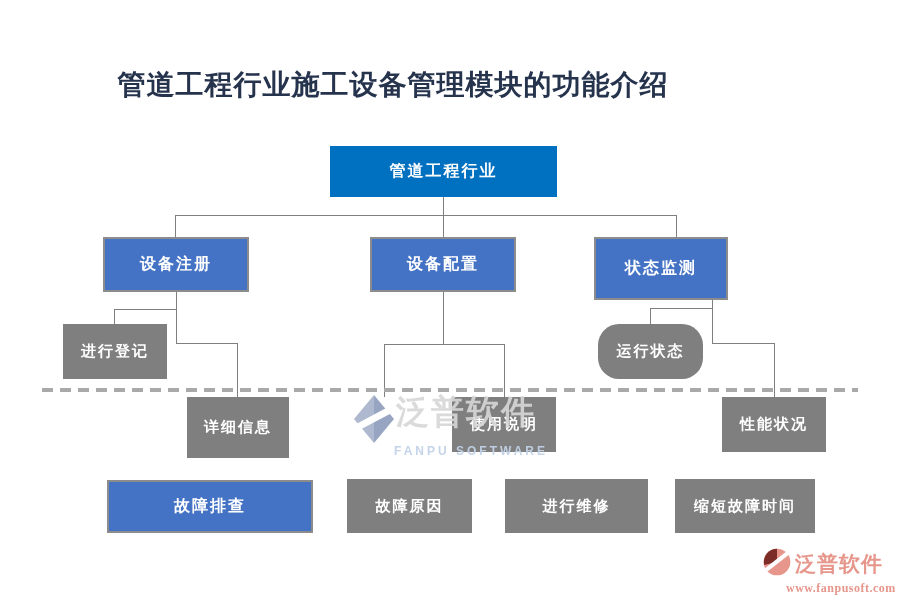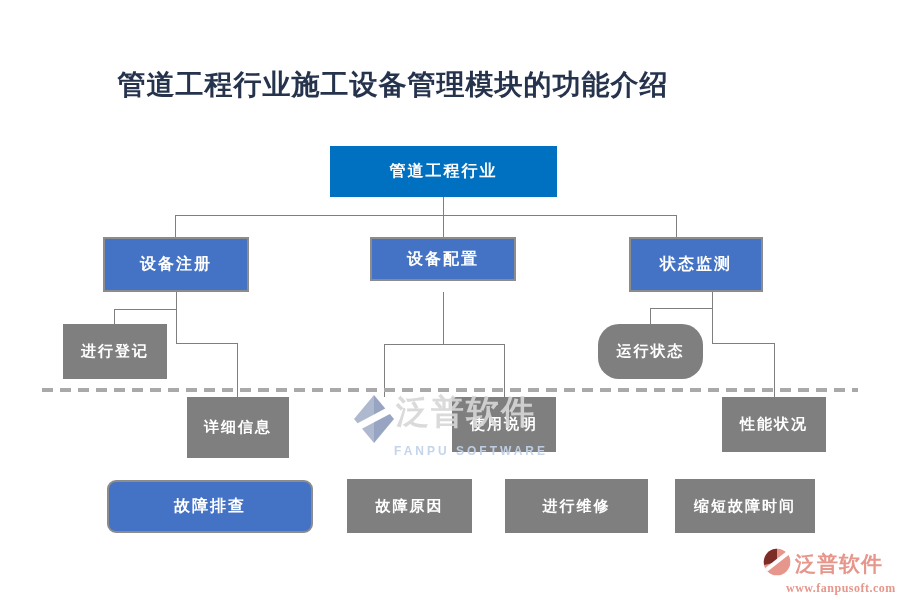--- a/index.html
+++ b/index.html
@@ -75,31 +75,31 @@
   <div class="line hline" style="left:650px;top:308px;width:62px;"></div>
   <div class="line vline" style="left:650px;top:308px;height:16px;"></div>
   <div class="line hline" style="left:712px;top:343px;width:62px;"></div>
   <div class="line vline" style="left:774px;top:343px;height:54px;"></div>
 
   <div class="dashline"></div>
 
   <div class="node root" style="left:330px;top:146px;width:227px;height:51px;">管道工程行业</div>
 
   <div class="node blue" style="left:103px;top:237px;width:146px;height:55px;">设备注册</div>
-  <div class="node blue" style="left:370px;top:237px;width:146px;height:44px;">设备配置</div>
-  <div class="node blue" style="left:629px;top:237px;width:134px;height:55px;">状态监测</div>
+  <div class="node blue" style="left:370px;top:237px;width:146px;height:55px;">设备配置</div>
+  <div class="node blue" style="left:594px;top:237px;width:134px;height:63px;">状态监测</div>
 
   <div class="node gray" style="left:63px;top:324px;width:104px;height:55px;">进行登记</div>
   <div class="node gray" style="left:598px;top:324px;width:105px;height:55px;border-radius:21px;">运行状态</div>
 
   <div class="node gray" style="left:187px;top:397px;width:102px;height:61px;">详细信息</div>
   <div class="node gray" style="left:452px;top:397px;width:104px;height:55px;">使用说明</div>
   <div class="node gray" style="left:722px;top:397px;width:104px;height:55px;">性能状况</div>
 
-  <div class="node blue" style="left:107px;top:480px;width:206px;height:53px;border-radius:9px;">故障排查</div>
+  <div class="node blue" style="left:107px;top:480px;width:206px;height:53px;">故障排查</div>
   <div class="node gray" style="left:347px;top:479px;width:125px;height:54px;">故障原因</div>
   <div class="node gray" style="left:505px;top:479px;width:143px;height:54px;">进行维修</div>
   <div class="node gray" style="left:675px;top:479px;width:140px;height:54px;">缩短故障时间</div>
 
   <div class="watermark">
     <div class="wm-row">
       <span style="opacity:.8;">
         <svg width="44" height="50" viewBox="0 0 44 50">
           <polygon points="22,1 2,25 22,49" fill="#9aa7c2"></polygon>
           <polygon points="22,1 42,25 22,49" fill="#7f8fb3"></polygon>

